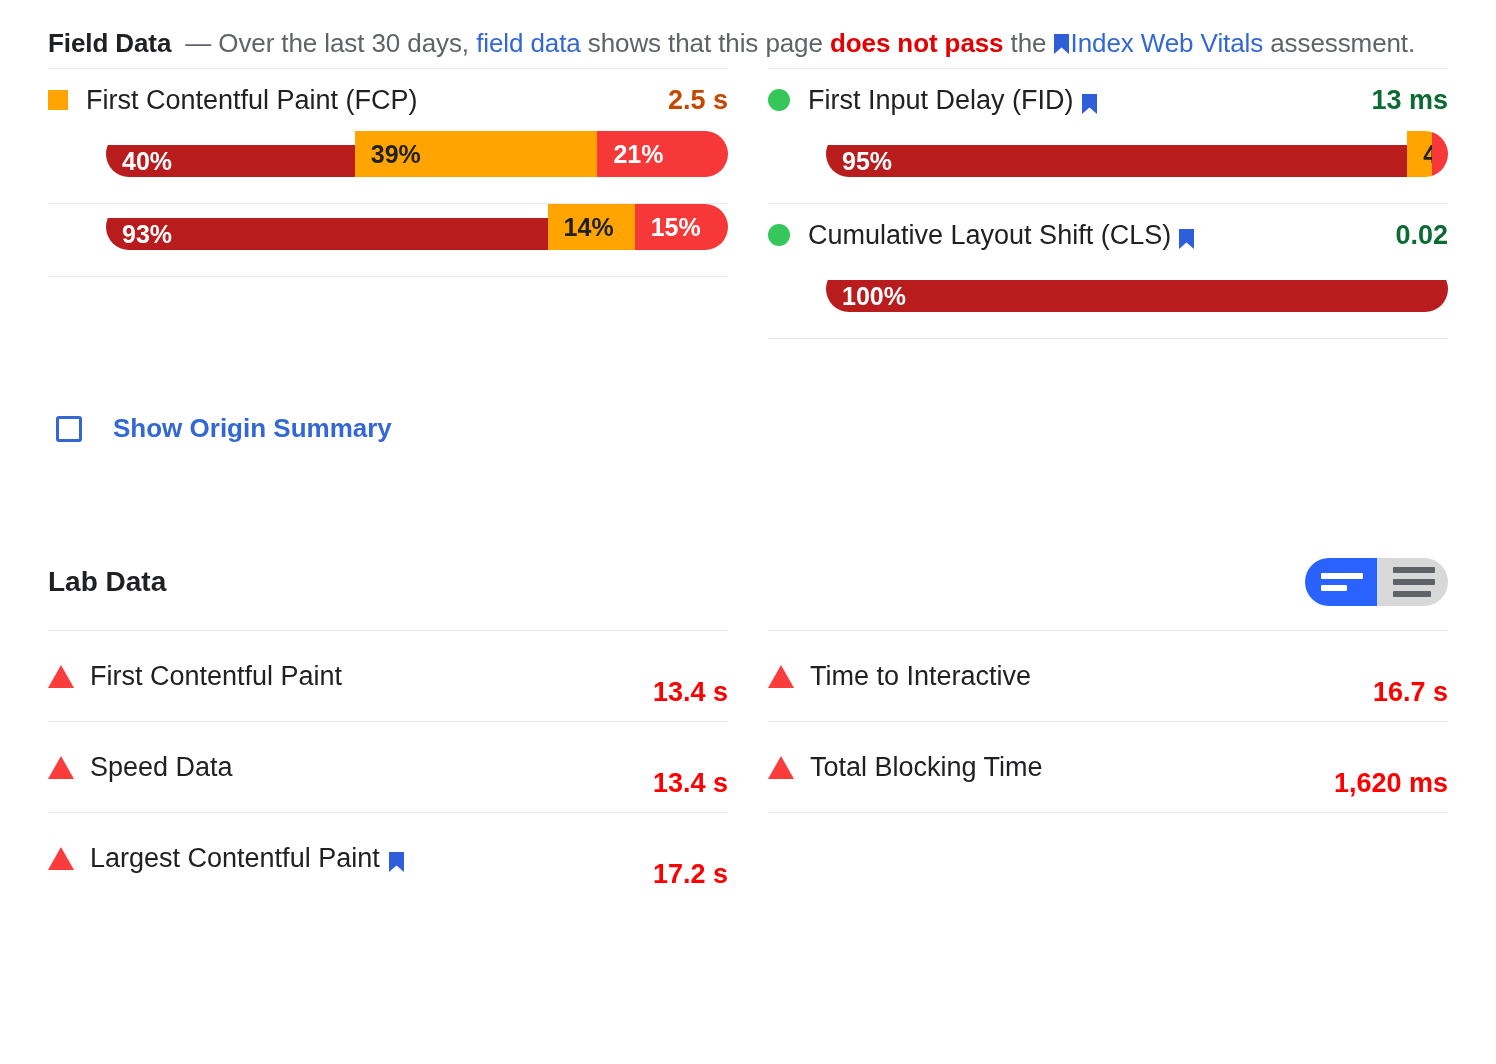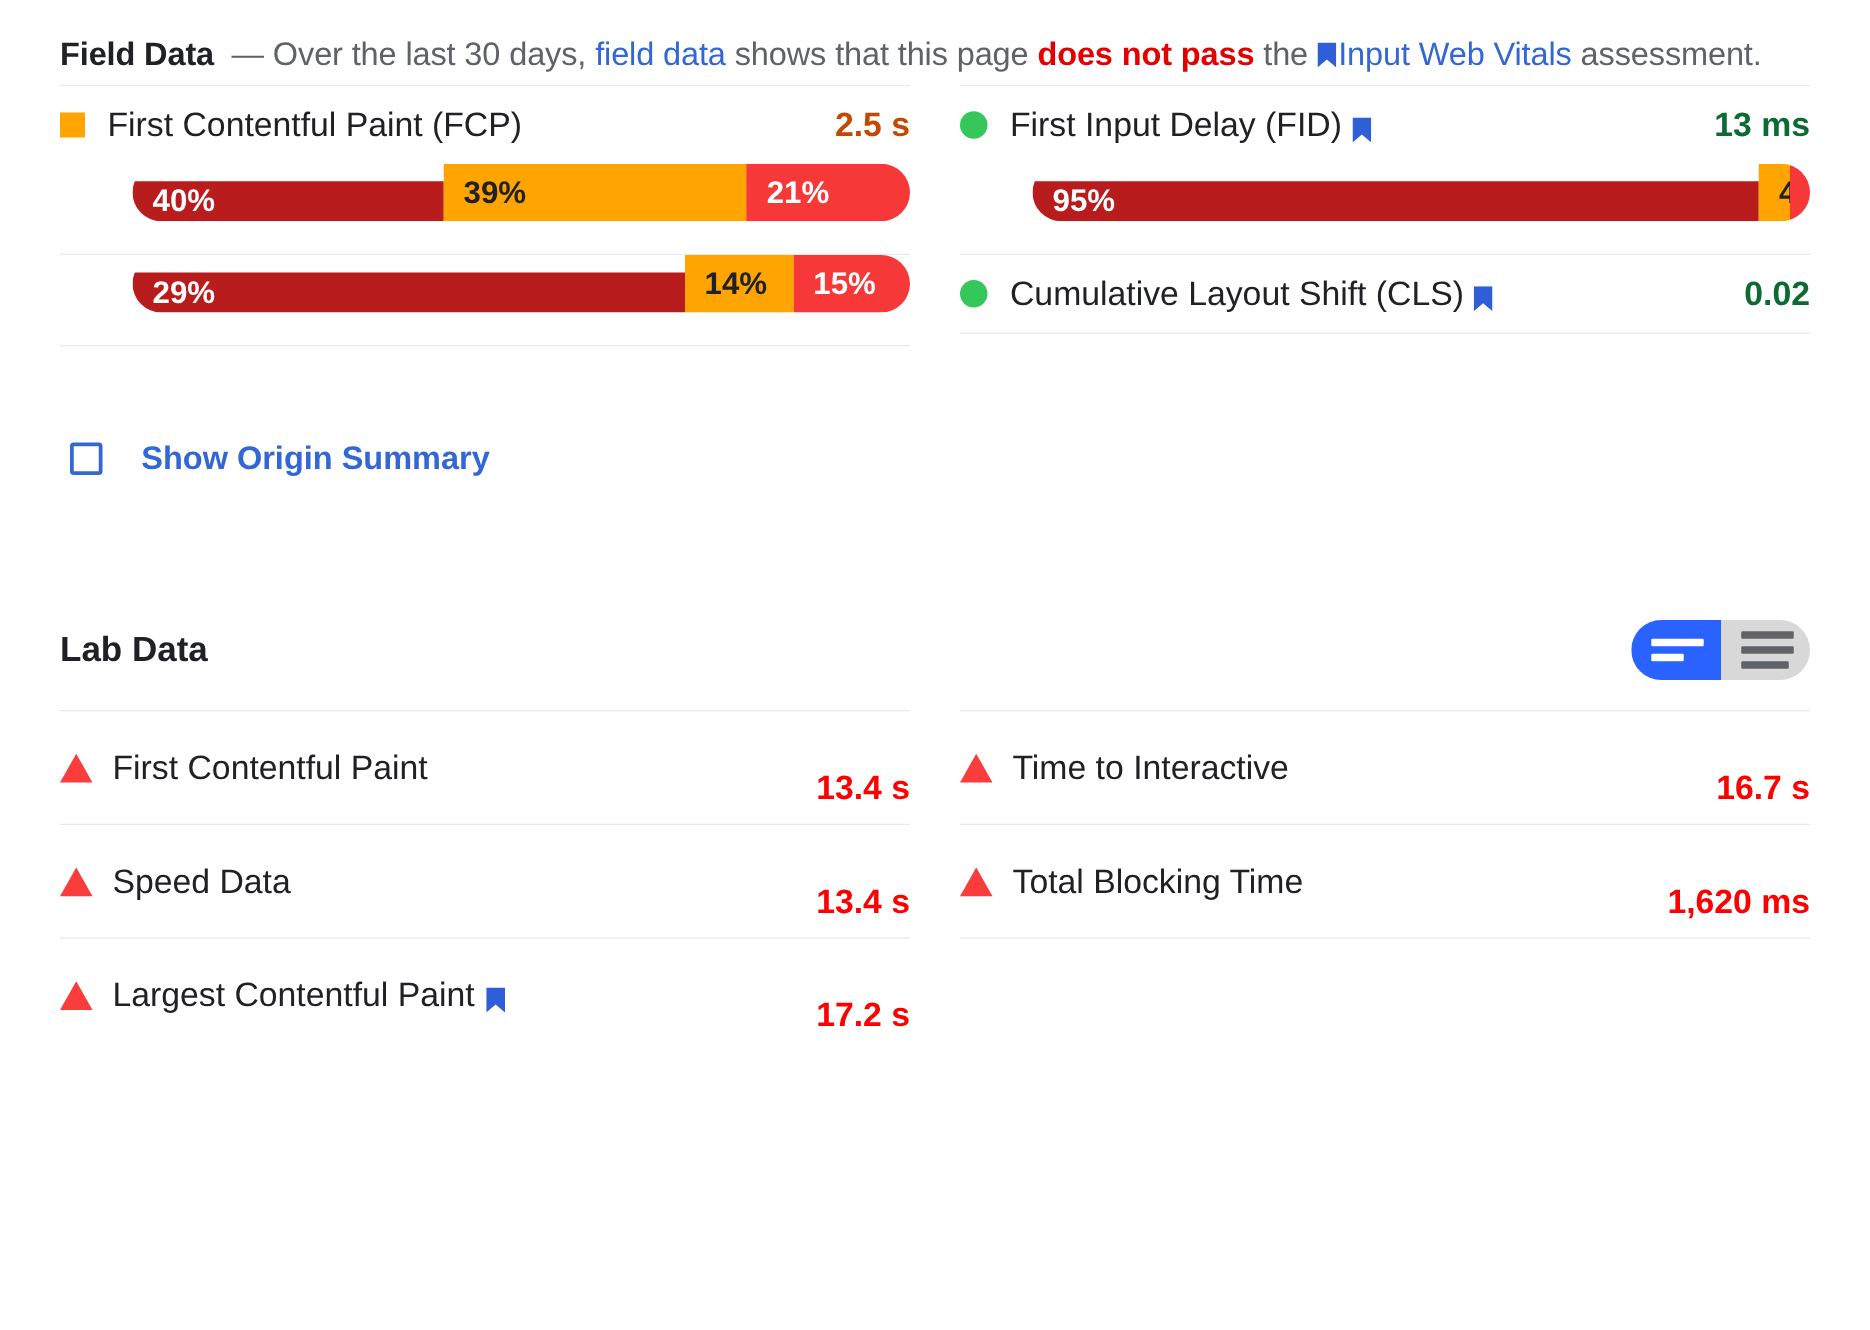--- a/index.html
+++ b/index.html
@@ -240,21 +240,21 @@
 
   <div class="field-header">
     <span class="hdr-title">Field Data</span><span class="dash">—</span>
     <span class="plain">Over the last 30 days,</span>
     <a class="link" href="#">field data</a>
     <span class="plain">shows that this page</span>
     <span class="fail">does not pass</span>
     <span class="plain">the</span>
     <span class="bookmark-icon"><svg width="15" height="20" viewBox="0 0 15 20">
           <path d="M0 0 H15 V20 L7.5 13.5 L0 20 Z" fill="#2f5fd8"></path>
-        </svg></span><a class="link" href="#">Input Web</a>
+        </svg></span><a class="link" href="#">Index Web</a>
     <a class="link" href="#">Vitals</a>
     <span class="plain">assessment.</span>
   </div>
 
   <div class="cols">
 
     <div class="col">
 
       <div class="hr"></div>
       <div class="field-metric">
@@ -269,21 +269,21 @@
             <div class="seg seg-avg" style="width:39%">39%</div>
             <div class="seg seg-poor" style="width:21%">21%</div>
           </div>
         </div>
       </div>
 
       <div class="hr"></div>
       <div class="field-metric">
         <div class="dist-wrap">
           <div class="dist">
-            <div class="seg seg-good" style="width:71%">29%</div>
+            <div class="seg seg-good" style="width:71%">93%</div>
             <div class="seg seg-avg" style="width:14%">14%</div>
             <div class="seg seg-poor" style="width:15%">15%</div>
           </div>
         </div>
       </div>
       <div class="hr"></div>
 
     </div>
 
     <div class="col">
@@ -313,20 +313,25 @@
       <div class="field-metric">
         <div class="metric-line">
           <span class="ci-green"></span>
           <span class="metric-name">
               <span>Cumulative Layout Shift (CLS)</span>
               <span class="bookmark-icon" style="margin-left:8px"><svg width="15" height="20" viewBox="0 0 15 20">
                   <path d="M0 0 H15 V20 L7.5 13.5 L0 20 Z" fill="#2f5fd8"></path>
                 </svg></span>
             </span>
           <span class="metric-value val-green">0.02</span>
+        </div>
+        <div class="dist-wrap">
+          <div class="dist">
+            <div class="seg seg-good" style="width:100%">100%</div>
+          </div>
         </div>
       </div>
       <div class="hr"></div>
 
     </div>
   </div>
 
   <div class="origin-row">
     <span class="checkbox"></span>
     <span class="origin-label">Show Origin Summary</span>

